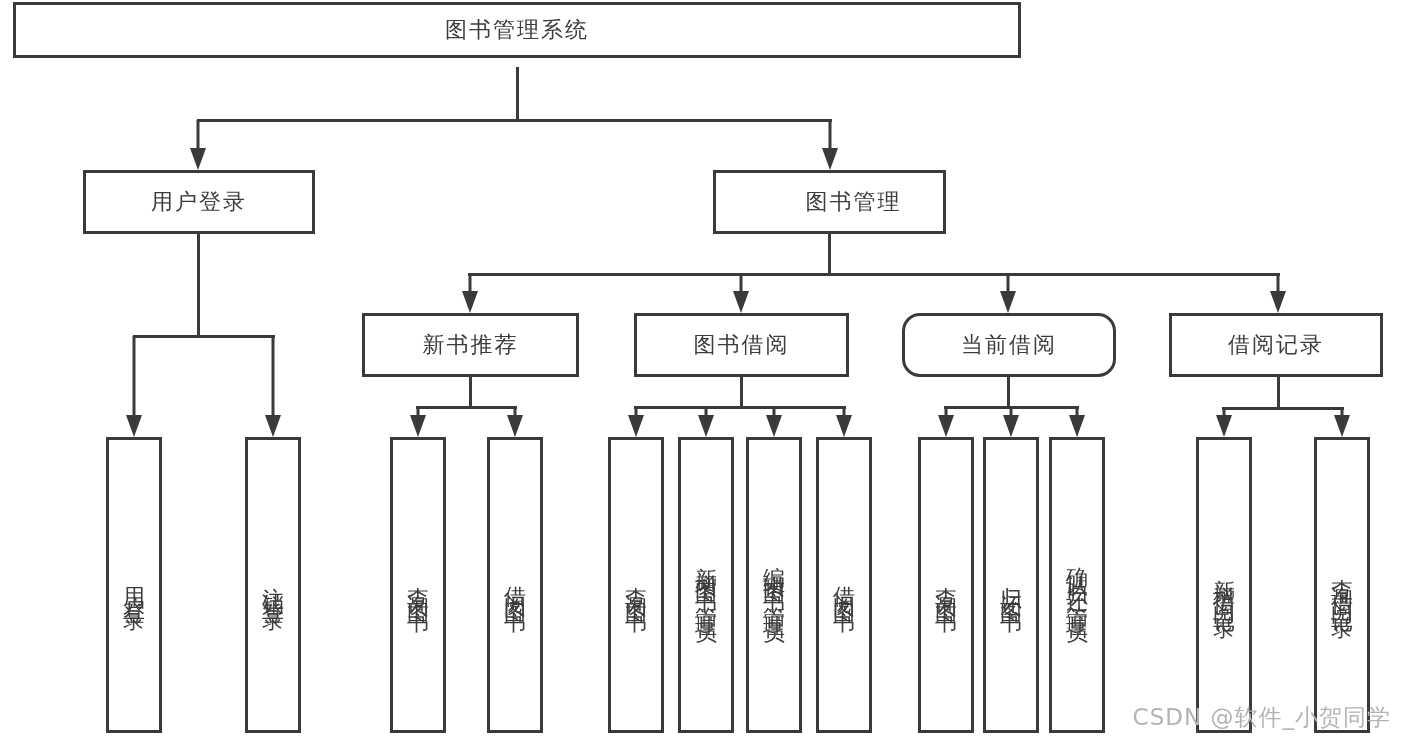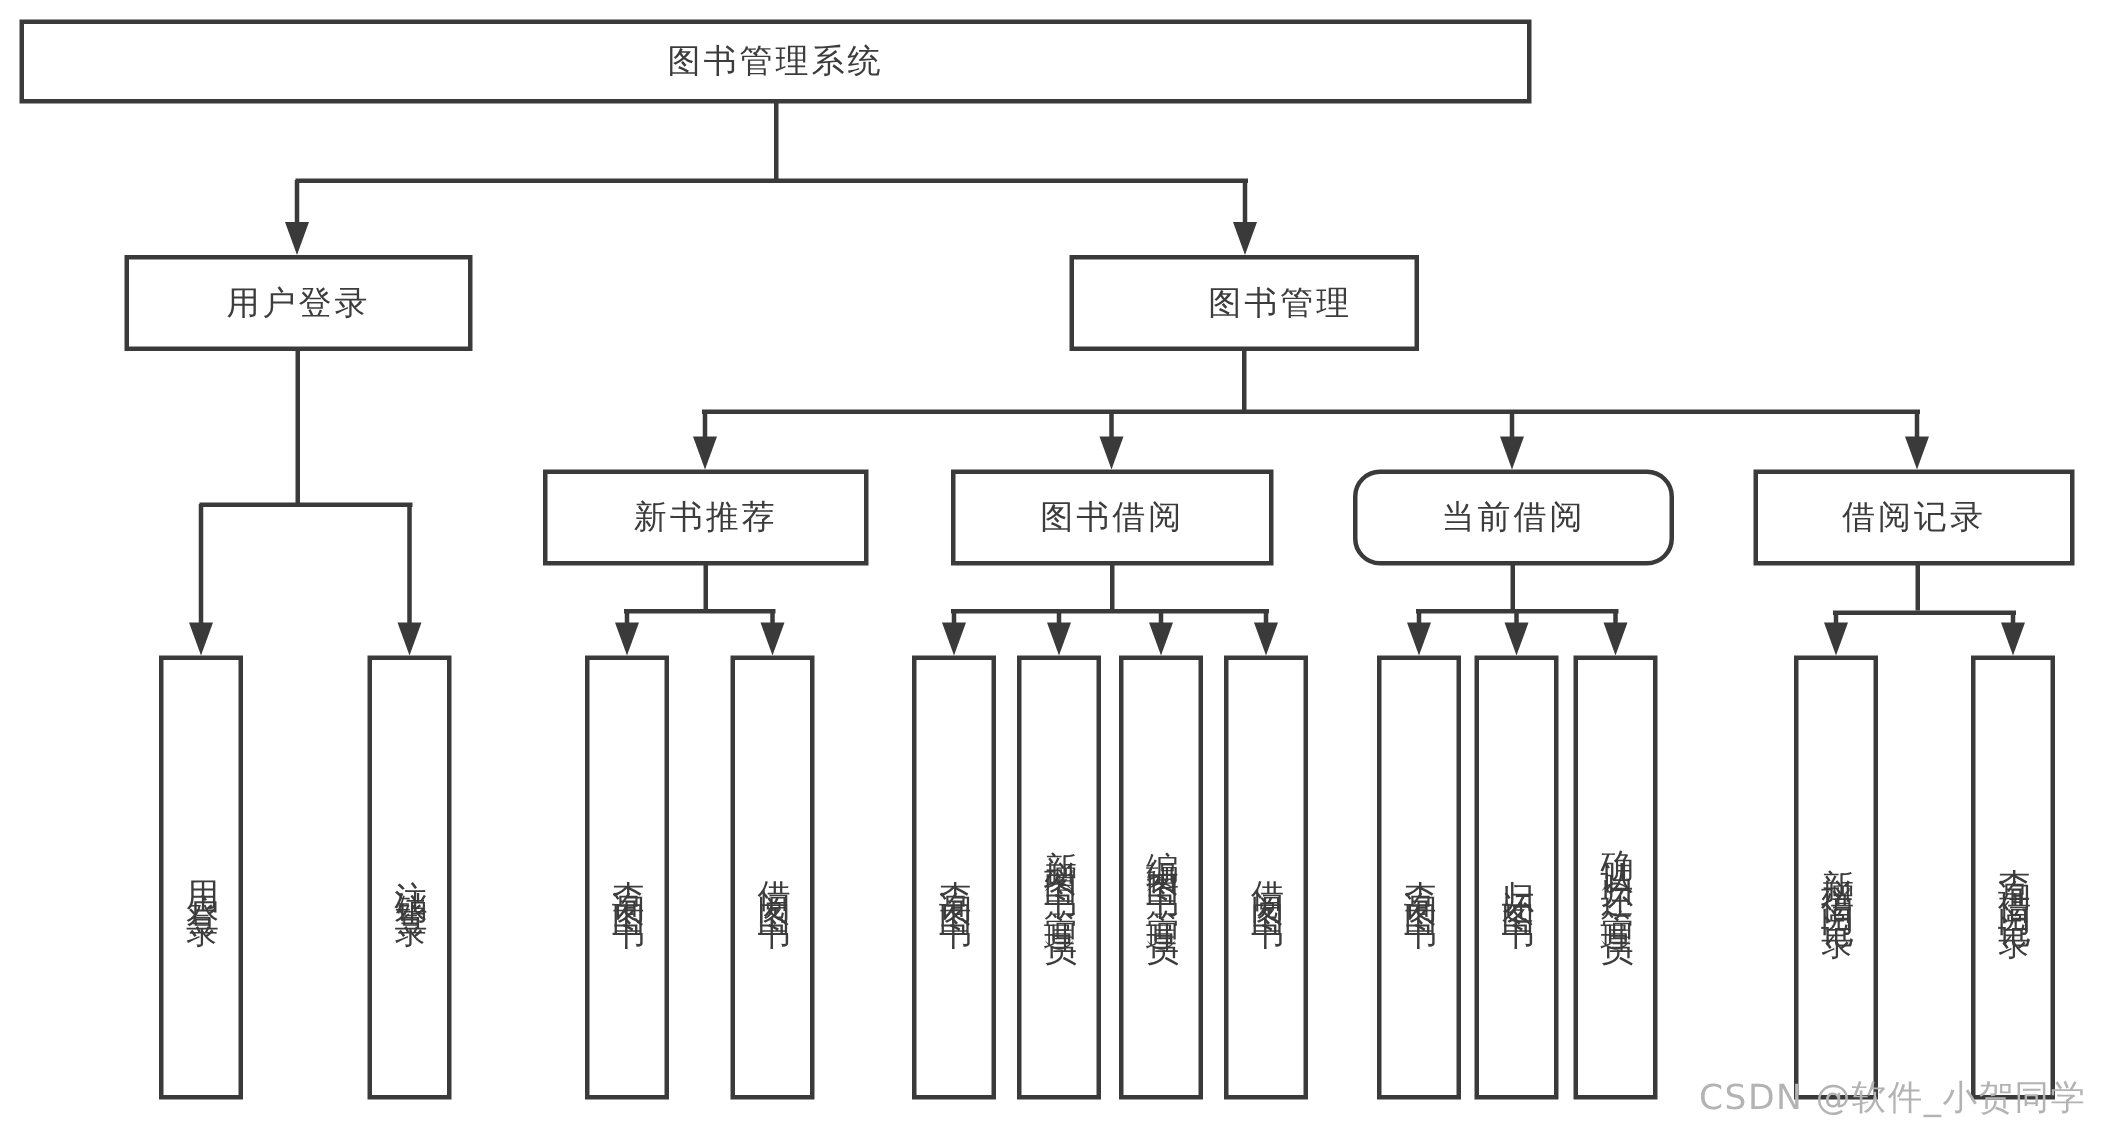--- a/index.html
+++ b/index.html
@@ -51,35 +51,35 @@
     content:"";position:absolute;left:50%;transform:translateX(-50%);
     bottom:0;width:0;height:0;
     border-left:8px solid transparent;
     border-right:8px solid transparent;
     border-top:22px solid var(--line);
   }
 
   .watermark{
     position:absolute;
     right:14px;
-    bottom:0;
+    bottom:14px;
     font-size:23px;
     color:var(--wm);
     letter-spacing:1px;
     white-space:nowrap;
     pointer-events:none;
     margin-left:14px;
   }
 </style>
 </head>
 <body>
 
 <div class="canvas">
 
-  <div class="box" style="left:13px;top:13px;width:1008px;height:56px;">图书管理系统</div>
+  <div class="box" style="left:13px;top:2px;width:1008px;height:56px;">图书管理系统</div>
 
   <div class="vline" style="left:516px;top:67px;height:53px;"></div>
   <div class="hline" style="left:197px;top:119px;width:635px;"></div>
   <div class="arrow" style="left:190px;top:120px;height:50px;"></div>
   <div class="arrow" style="left:822px;top:120px;height:50px;"></div>
 
   <div class="box" style="left:83px;top:170px;width:232px;height:64px;">用户登录</div>
   <div class="box" style="left:713px;top:170px;width:233px;height:64px;padding-left:48px;">图书管理</div>
 
   <div class="vline" style="left:197px;top:233px;height:103px;"></div>

